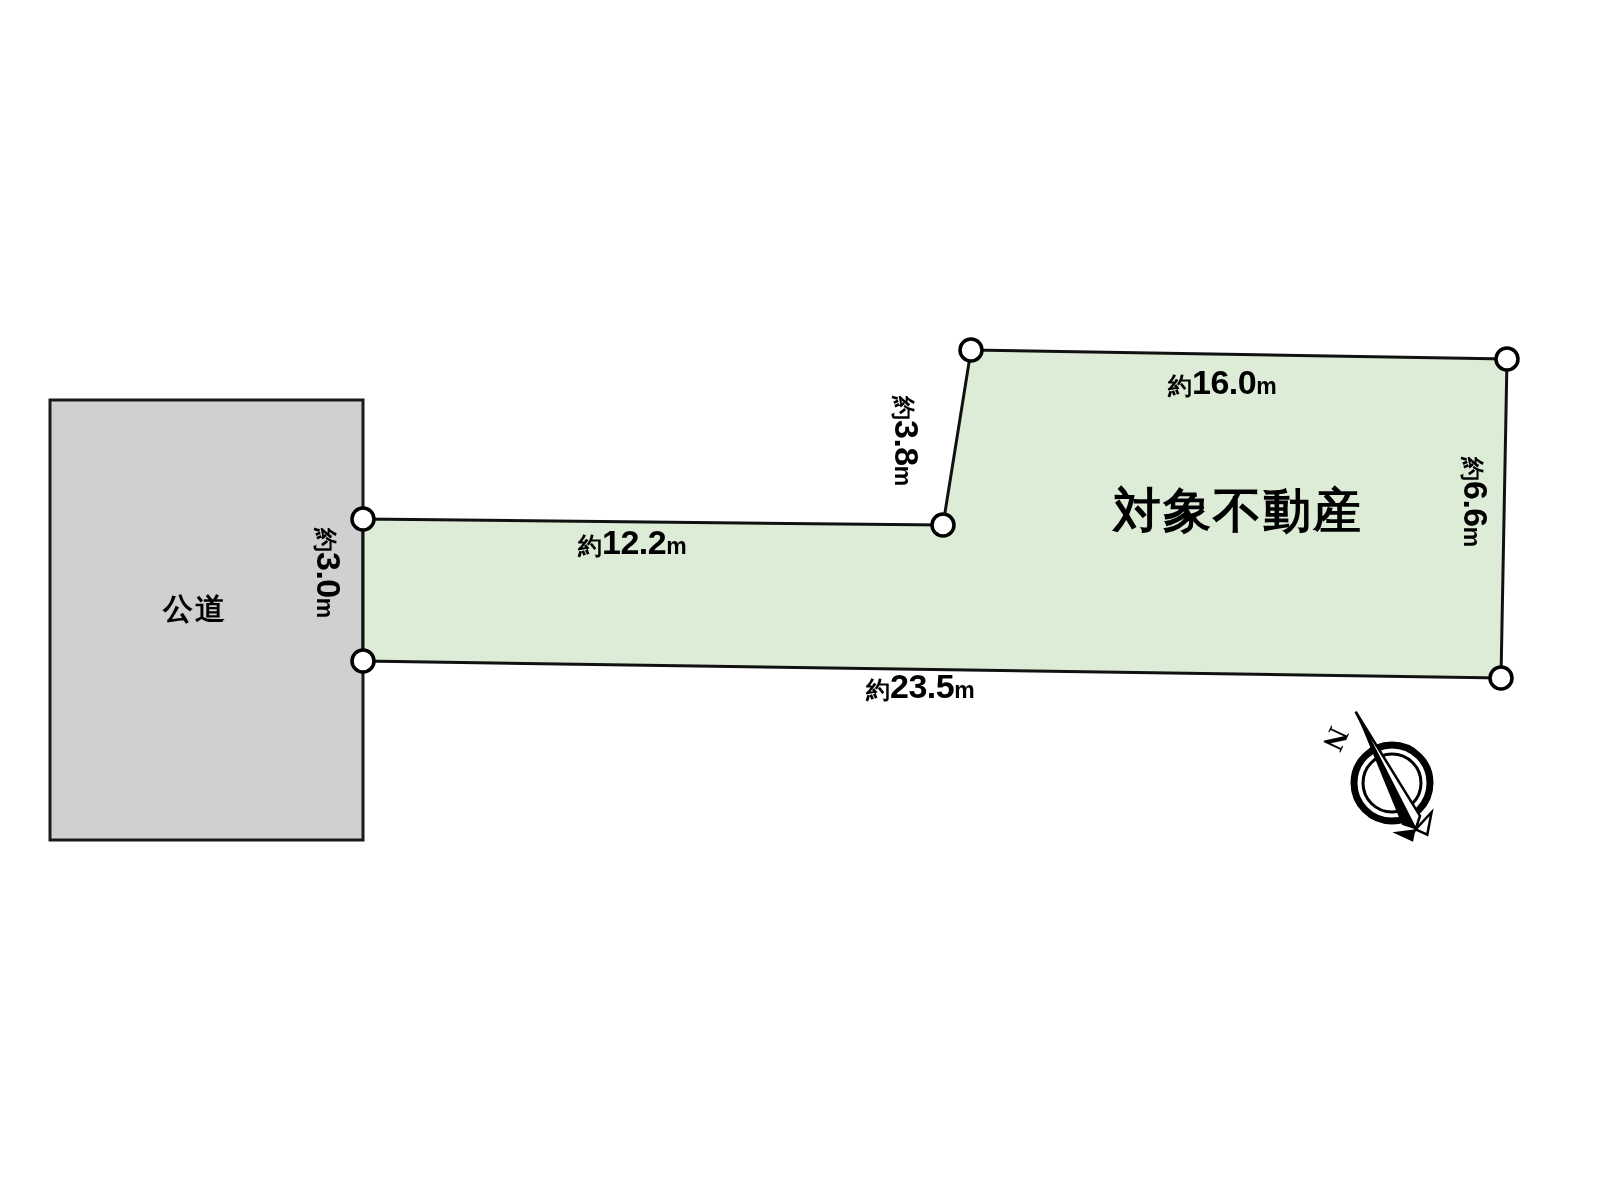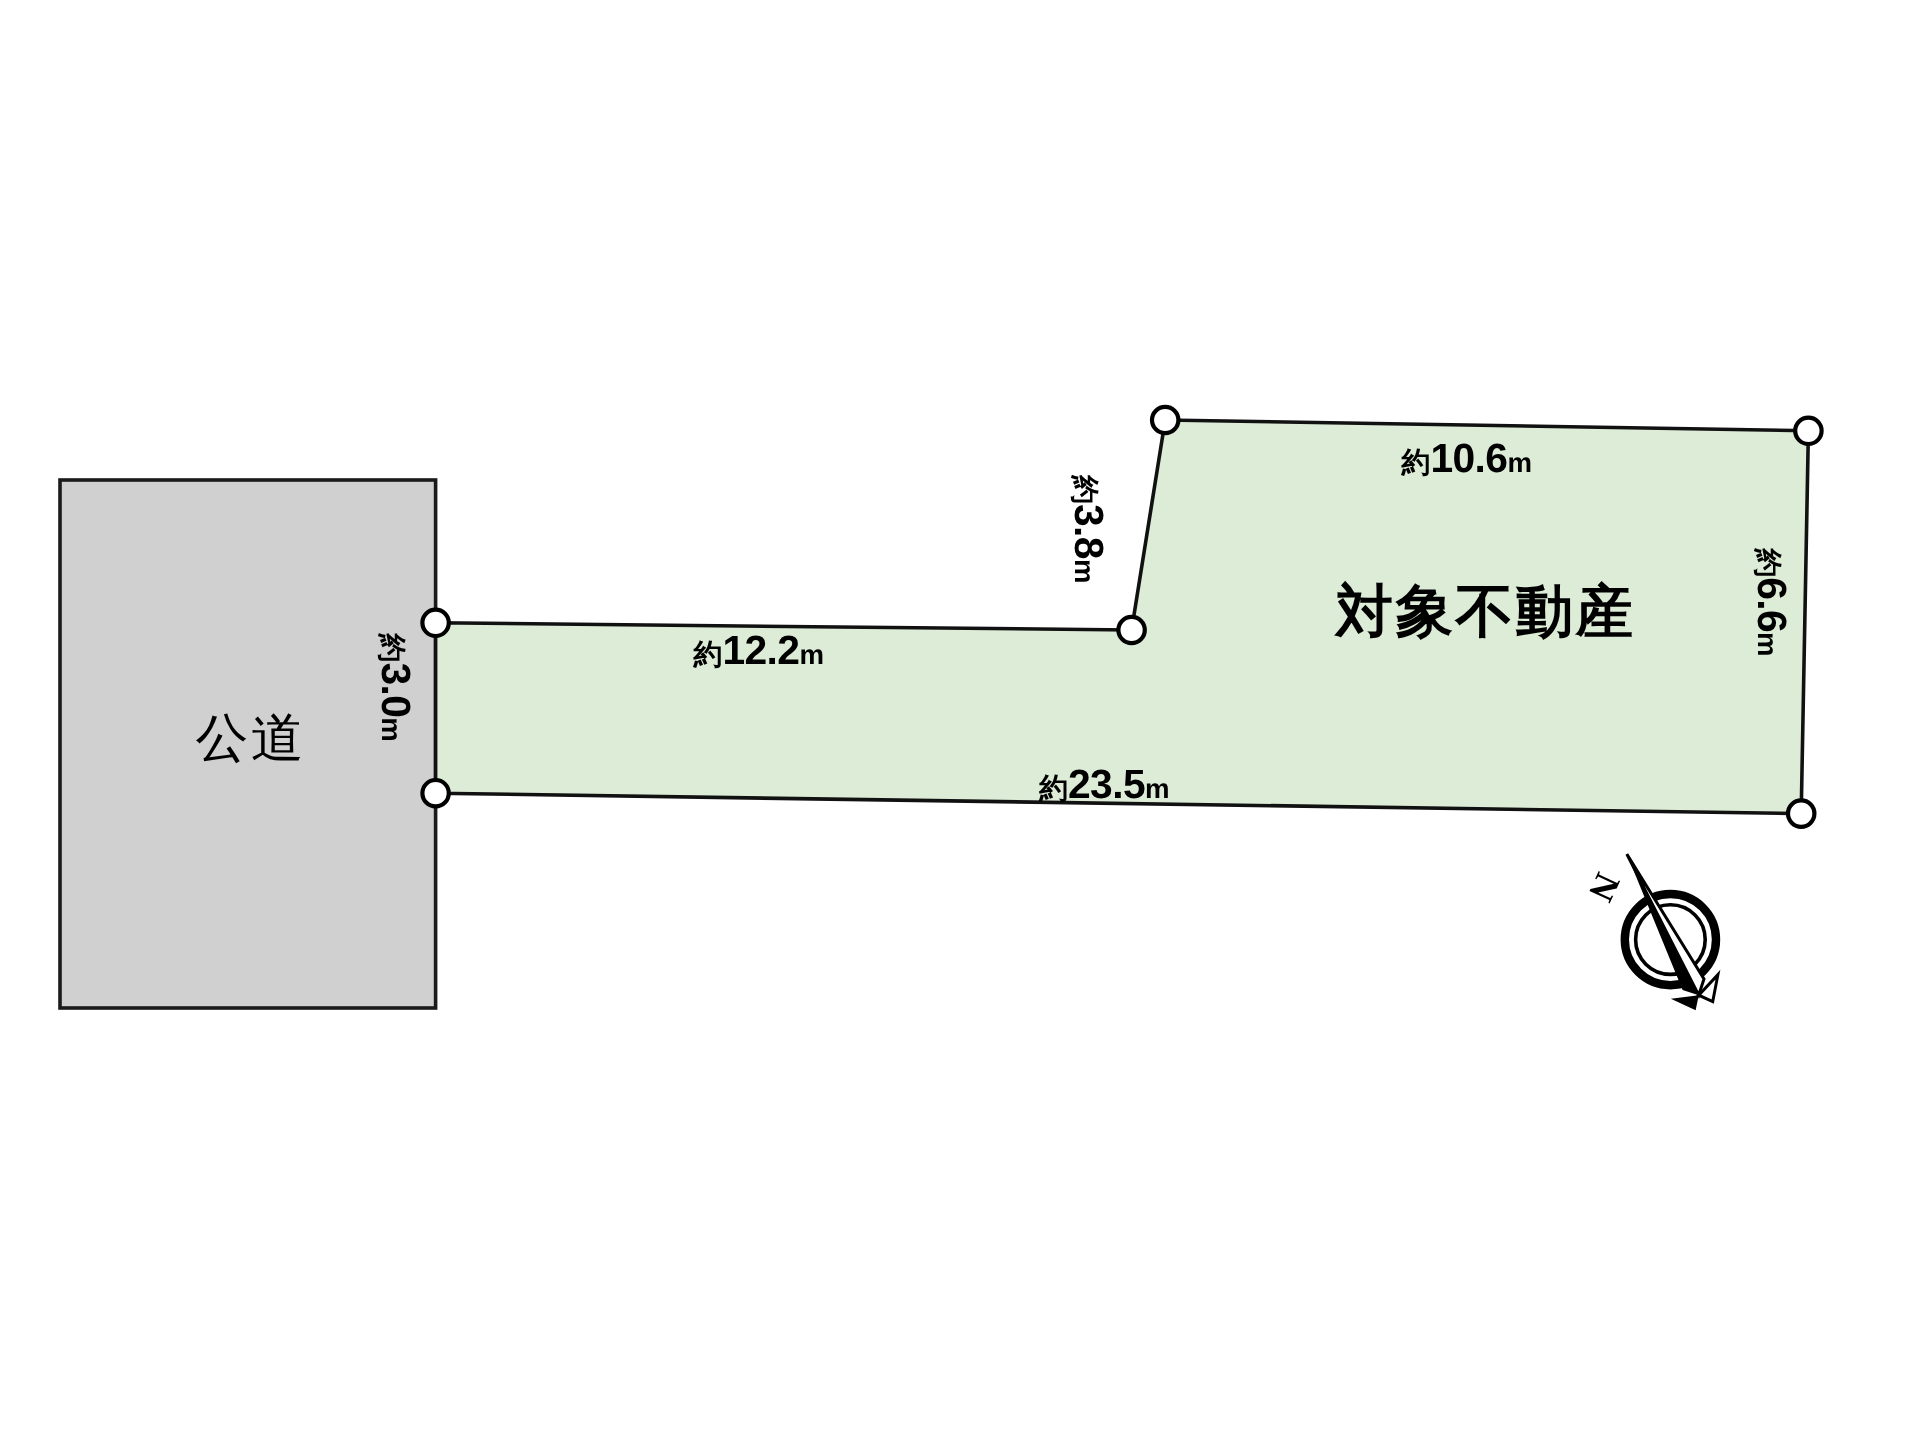--- a/index.html
+++ b/index.html
@@ -49,22 +49,22 @@
     font-size: 23px;
     font-weight: bold;
   }
   .area-title {
     font-size: 48px;
     font-weight: bold;
     letter-spacing: 2px;
     text-align: right;
   }
   .road-title {
-    font-size: 44px;
-    font-weight: normal;
+    font-size: 30px;
+    font-weight: bold;
     letter-spacing: 2px;
   }
   .compass-n {
     position: absolute;
     font-family: "Liberation Serif", "DejaVu Serif", serif;
     font-size: 30px;
     font-weight: bold;
     color: #000;
     transform: rotate(115deg);
     transform-origin: center center;
@@ -110,26 +110,26 @@
 
   <div class="lbl" style="left:578px; top:525px;text-align:center;">
     <span class="dim-pre">約</span><span class="dim-num">12.2</span><span class="dim-unit">m</span>
   </div>
 
   <div class="lbl" style="left:924px; top:396px; transform:rotate(90deg); transform-origin:left top;">
     <span class="dim-pre">約</span><span class="dim-num">3.8</span><span class="dim-unit">m</span>
   </div>
 
   <div class="lbl" style="left:1168px; top:365px;">
-    <span class="dim-pre">約</span><span class="dim-num">10.6</span><span class="dim-unit">m</span>
+    <span class="dim-pre">約</span><span class="dim-num">16.0</span><span class="dim-unit">m</span>
   </div>
 
   <div class="lbl" style="left:1493px; top:457px; transform:rotate(90deg); transform-origin:left top;">
     <span class="dim-pre">約</span><span class="dim-num">6.6</span><span class="dim-unit">m</span>
   </div>
 
-  <div class="lbl" style="left:866px; top:637px;">
+  <div class="lbl" style="left:866px; top:669px;">
     <span class="dim-pre">約</span><span class="dim-num">23.5</span><span class="dim-unit">m</span>
   </div>
 
   <div class="compass-n" style="left:1319px; top:722px; width:34px; height:34px; text-align:center;">N</div>
 
 </div>
 
 </body></html>

